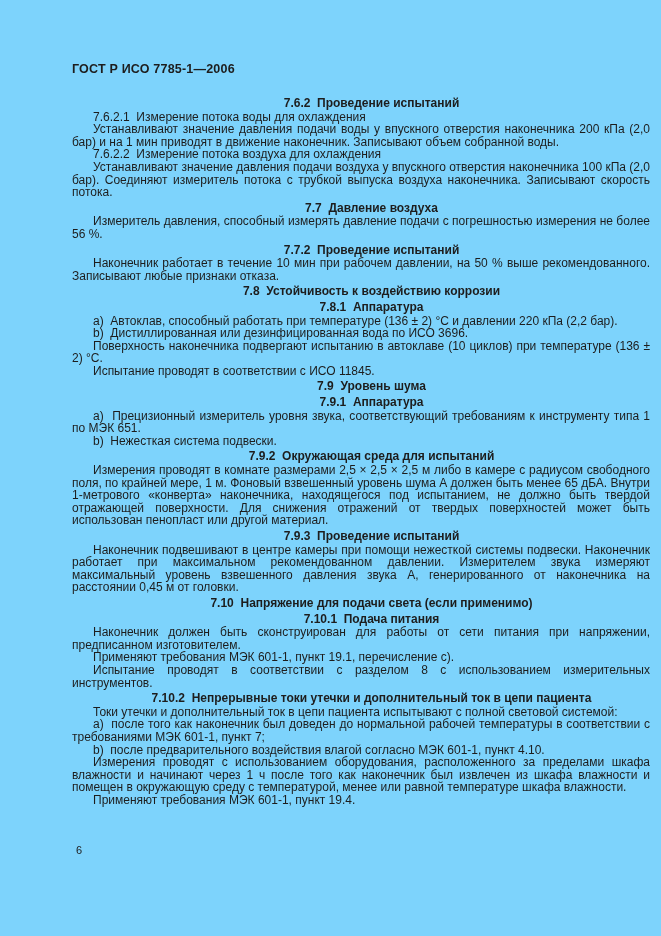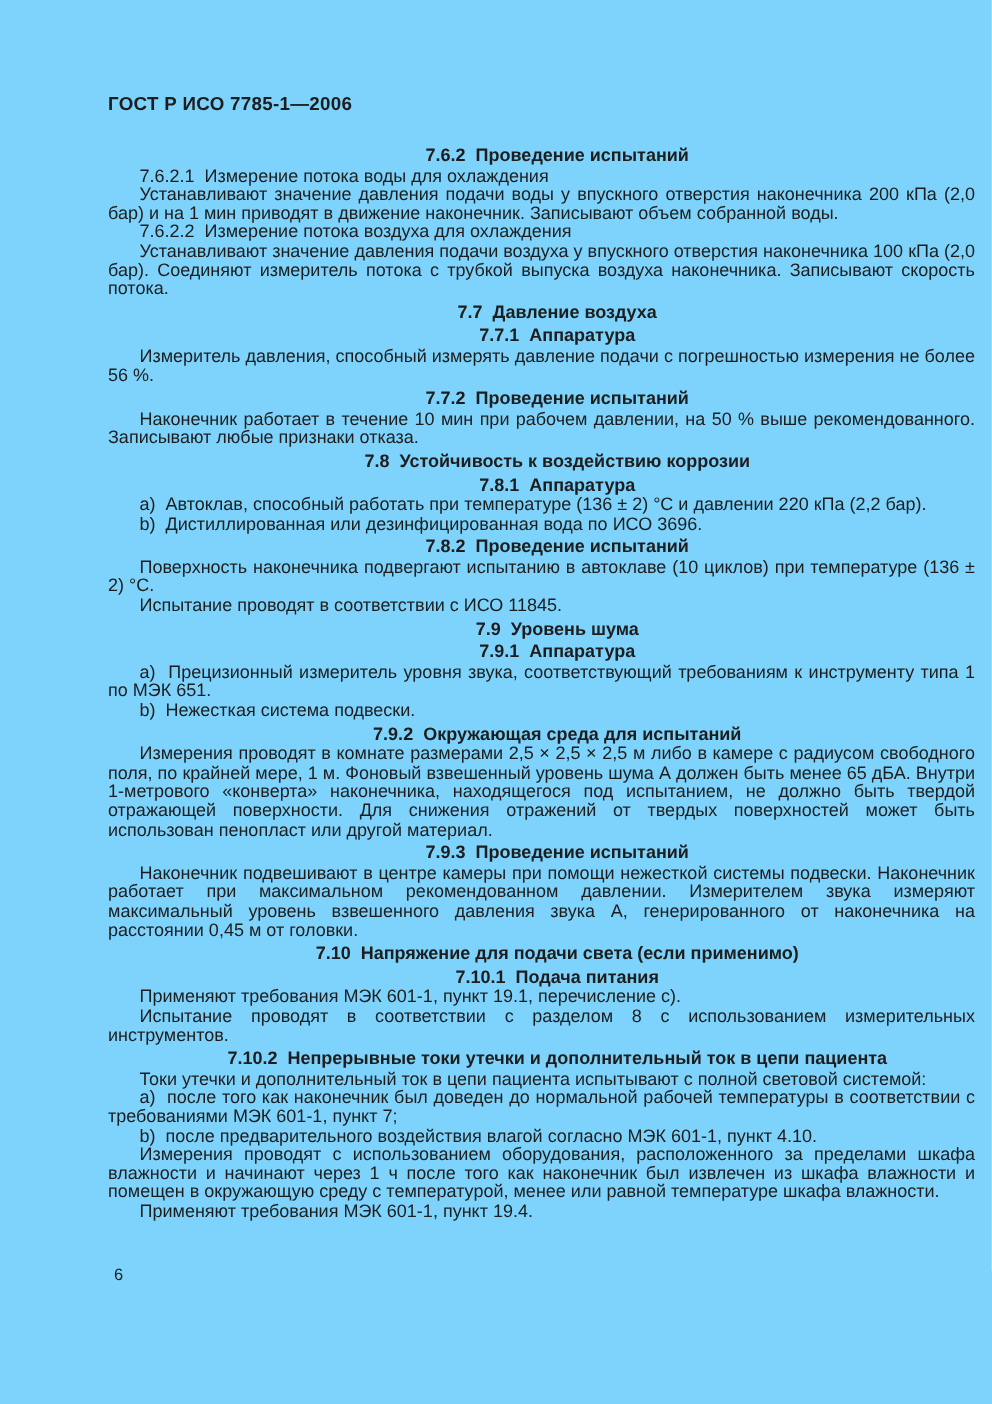--- a/index.html
+++ b/index.html
@@ -57,41 +57,40 @@
 <div class="page">
   <div class="running-head">ГОСТ Р ИСО 7785-1—2006</div>
 
   <div class="doc-body">
     <p class="h">7.6.2&nbsp; Проведение испытаний</p>
     <p>7.6.2.1&nbsp; Измерение потока воды для охлаждения</p>
     <p>Устанавливают значение давления подачи воды у впускного отверстия наконечника 200 кПа (2,0 бар) и на 1 мин приводят в движение наконечник. Записывают объем собранной воды.</p>
     <p>7.6.2.2&nbsp; Измерение потока воздуха для охлаждения</p>
     <p>Устанавливают значение давления подачи воздуха у впускного отверстия наконечника 100 кПа (2,0 бар). Соединяют измеритель потока с трубкой выпуска воздуха наконечника. Записывают скорость потока.</p>
     <p class="h">7.7&nbsp; Давление воздуха</p>
-    <p class="h">7.7.1&nbsp; Аппаратура</p>
     <p>Измеритель давления, способный измерять давление подачи с погрешностью измерения не более 56 %.</p>
     <p class="h">7.7.2&nbsp; Проведение испытаний</p>
     <p>Наконечник работает в течение 10 мин при рабочем давлении, на 50 % выше рекомендованного. Записывают любые признаки отказа.</p>
     <p class="h">7.8&nbsp; Устойчивость к воздействию коррозии</p>
     <p class="h">7.8.1&nbsp; Аппаратура</p>
     <p>a)&nbsp; Автоклав, способный работать при температуре (136 ± 2) °С и давлении 220 кПа (2,2 бар).</p>
     <p>b)&nbsp; Дистиллированная или дезинфицированная вода по ИСО 3696.</p>
-    <p class="h">7.8.2&nbsp; Проведение испытаний</p>
     <p>Поверхность наконечника подвергают испытанию в автоклаве (10 циклов) при температуре (136 ± 2) °С.</p>
     <p>Испытание проводят в соответствии с ИСО 11845.</p>
     <p class="h">7.9&nbsp; Уровень шума</p>
     <p class="h">7.9.1&nbsp; Аппаратура</p>
     <p>a)&nbsp; Прецизионный измеритель уровня звука, соответствующий требованиям к инструменту типа 1 по МЭК 651.</p>
     <p>b)&nbsp; Нежесткая система подвески.</p>
     <p class="h">7.9.2&nbsp; Окружающая среда для испытаний</p>
     <p>Измерения проводят в комнате размерами 2,5 × 2,5 × 2,5 м либо в камере с радиусом свободного поля, по крайней мере, 1 м. Фоновый взвешенный уровень шума А должен быть менее 65 дБА. Внутри 1-метрового «конверта» наконечника, находящегося под испытанием, не должно быть твердой отражающей поверхности. Для снижения отражений от твердых поверхностей может быть использован пенопласт или другой материал.</p>
     <p class="h">7.9.3&nbsp; Проведение испытаний</p>
     <p>Наконечник подвешивают в центре камеры при помощи нежесткой системы подвески. Наконечник работает при максимальном рекомендованном давлении. Измерителем звука измеряют максимальный уровень взвешенного давления звука А, генерированного от наконечника на расстоянии 0,45 м от головки.</p>
     <p class="h">7.10&nbsp; Напряжение для подачи света (если применимо)</p>
     <p class="h">7.10.1&nbsp; Подача питания</p>
+    <p>Наконечник должен быть сконструирован для работы от сети питания при напряжении, предписанном изготовителем.</p>
     <p>Применяют требования МЭК 601-1, пункт 19.1, перечисление c).</p>
     <p>Испытание проводят в соответствии с разделом 8 с использованием измерительных инструментов.</p>
     <p class="h">7.10.2&nbsp; Непрерывные токи утечки и дополнительный ток в цепи пациента</p>
     <p>Токи утечки и дополнительный ток в цепи пациента испытывают с полной световой системой:</p>
     <p>a)&nbsp; после того как наконечник был доведен до нормальной рабочей температуры в соответствии с требованиями МЭК 601-1, пункт 7;</p>
     <p>b)&nbsp; после предварительного воздействия влагой согласно МЭК 601-1, пункт 4.10.</p>
     <p>Измерения проводят с использованием оборудования, расположенного за пределами шкафа влажности и начинают через 1 ч после того как наконечник был извлечен из шкафа влажности и помещен в окружающую среду с температурой, менее или равной температуре шкафа влажности.</p>
     <p>Применяют требования МЭК 601-1, пункт 19.4.</p>
   </div>
 

